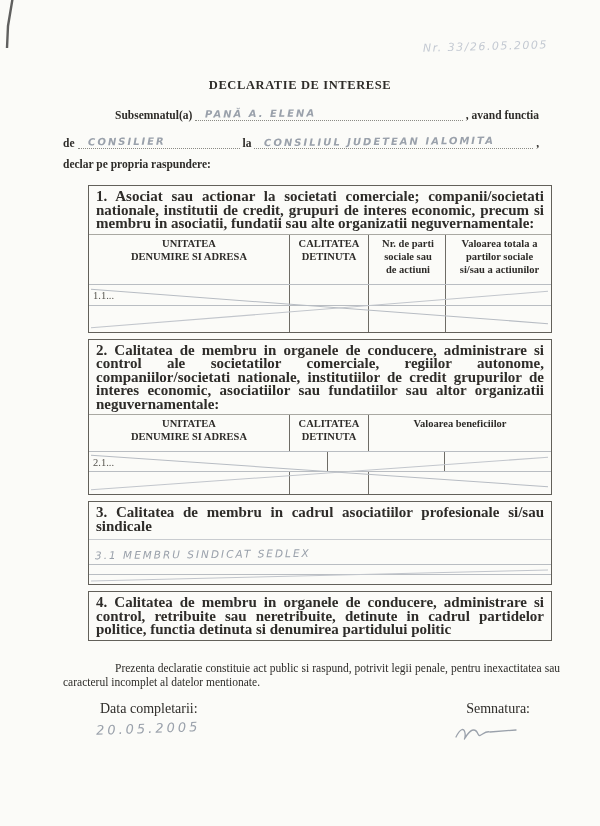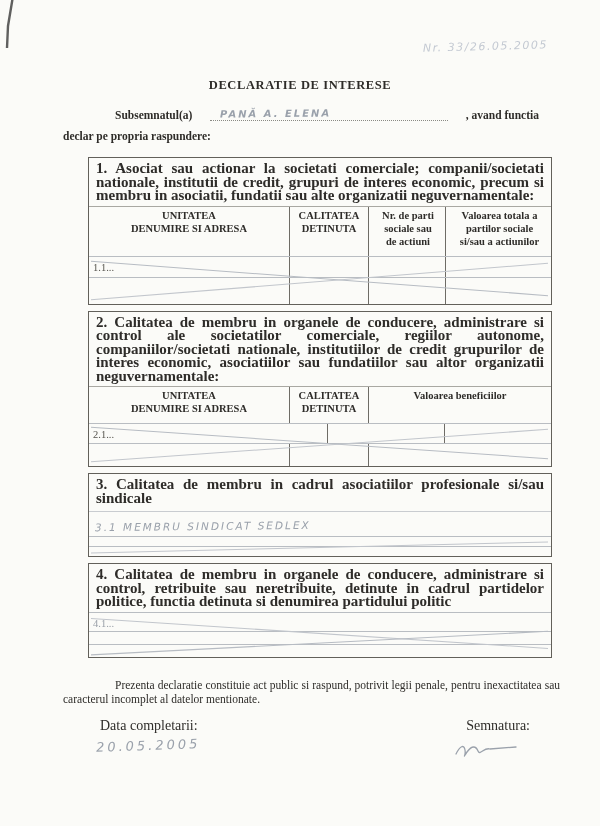--- a/index.html
+++ b/index.html
@@ -15,21 +15,21 @@
     position:absolute; top:40px; right:52px;
     font-family:"DejaVu Sans",sans-serif; font-style:italic;
     font-size:11px; letter-spacing:1.5px; color:#c3c9d2;
     transform:rotate(-1.5deg);
   }
   .title{
     padding-top:78px; margin:0; text-align:center;
     font-size:12.5px; font-weight:bold; letter-spacing:.6px;
   }
   .intro{margin:12px 58px 0 63px; font-size:11.5px; font-weight:bold;}
-  .fline{display:flex; align-items:flex-end; margin-top:14px; white-space:nowrap;gap:15px;}
+  .fline{display:flex; align-items:flex-end; margin-top:14px; white-space:nowrap;}
   .fline .lbl{padding-right:3px;}
   .fline .lbl2{padding:0 3px;}
   .indent1{padding-left:52px;}
   .dotfill{
     flex:1; min-width:20px; border-bottom:1px dotted #8a8a84;
     padding:0 2px 1px 10px; position:relative; overflow:visible;
   }
   .hw{
     display:inline-block;
     font-family:"DejaVu Sans",sans-serif; font-style:italic;
@@ -95,20 +95,27 @@
 
   <div class="scan-nr">Nr. 33/26.05.2005</div>
 
   <h1 class="title">DECLARATIE DE INTERESE</h1>
 
   <div class="intro">
     <div class="fline indent1">
       <span class="lbl">Subsemnatul(a)</span>
       <span class="dotfill"><span class="hw">PANĂ A. ELENA</span></span>
       <span class="lbl2">, avand functia</span>
+    </div>
+    <div class="fline">
+      <span class="lbl">de</span>
+      <span class="dotfill" style="max-width:150px;"><span class="hw">CONSILIER</span></span>
+      <span class="lbl2">la</span>
+      <span class="dotfill"><span class="hw">CONSILIUL JUDETEAN IALOMITA</span></span>
+      <span class="lbl2">,</span>
     </div>
     <div class="declar-line">declar pe propria raspundere:</div>
   </div>
 
   <div class="sbox first">
     <div class="sheading">1. Asociat sau actionar la societati comerciale; companii/societati nationale, institutii de credit, grupuri de interes economic, precum si membru in asociatii, fundatii sau alte organizatii neguvernamentale:</div>
     <div class="tbl-head g1">
       <div class="th c">UNITATEA
 DENUMIRE SI ADRESA</div>
       <div class="th c bl">CALITATEA
@@ -176,31 +183,20 @@
       <div class="simple-row" style="height:9px;"></div>
       <div class="simple-row" style="height:10px;"></div>
       <svg class="strike" viewBox="0 0 462 20" preserveAspectRatio="none">
         <line x1="2" y1="17" x2="459" y2="6" stroke="#c2c6cc" stroke-width="1"></line>
       </svg>
     </div>
   </div>
 
   <div class="sbox">
     <div class="sheading">4. Calitatea de membru in organele de conducere, administrare si control, retribuite sau neretribuite, detinute in cadrul partidelor politice, functia detinuta si denumirea partidului politic</div>
-    <div class="rows">
-      <div class="rowgrid" style="grid-template-columns:1fr; height:18px;">
-        <div class="cell first"><span class="row-label faint">4.1...</span></div>
-      </div>
-      <div class="simple-row" style="height:12px;"></div>
-      <div class="simple-row" style="height:12px;"></div>
-      <svg class="strike" viewBox="0 0 462 42" preserveAspectRatio="none">
-        <line x1="2" y1="6" x2="459" y2="34" stroke="#c2c6cc" stroke-width="1"></line>
-        <line x1="2" y1="40" x2="459" y2="18" stroke="#b7bcc3" stroke-width="1"></line>
-      </svg>
-    </div>
   </div>
 
   <p class="disclaimer">Prezenta declaratie constituie act public si raspund, potrivit legii penale, pentru inexactitatea sau caracterul incomplet al datelor mentionate.</p>
 
   <div class="sign-row">
     <span>Data completarii:</span>
     <span>Semnatura:</span>
   </div>
 
   <div class="sign-values">

